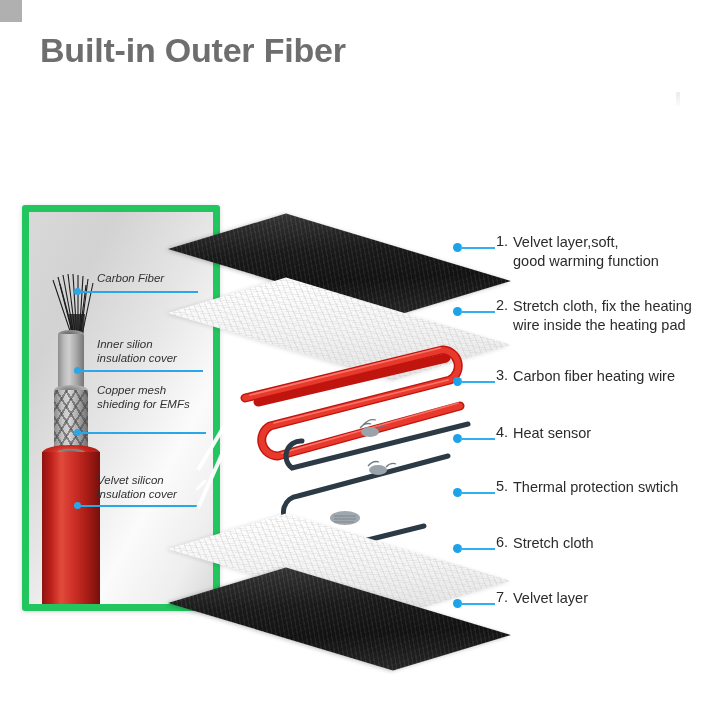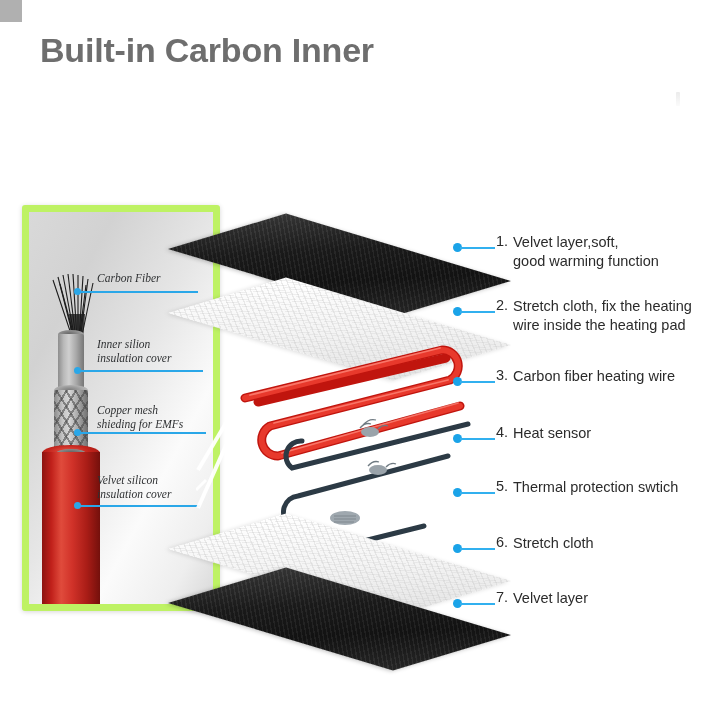--- a/index.html
+++ b/index.html
@@ -27,24 +27,23 @@
   
   .title{
     position:absolute;left:40px;top:31px;
     font-size:34px;font-weight:bold;color:#6e6e6e;
     letter-spacing:-.2px;white-space:nowrap;
   }
 
   
   .cable-panel{
     position:absolute;left:22px;top:205px;width:198px;height:406px;
-    background:#bef264;
+    background:#22c55e;
     border-radius:3px;
     box-shadow:0 1px 5px rgba(0,0,0,.16);
-    font-family:Liberation Serif, serif;
   }
   .cable-inner{
     position:absolute;left:7px;top:7px;width:184px;height:392px;
     background:linear-gradient(118deg,#d9d9d9 0%,#d2d2d2 22%,#e6e6e6 48%,#fbfbfb 70%,#eeeeee 88%,#d8d8d8 100%);
     overflow:hidden;
   }
 
   
   .cf-brush{position:absolute;left:20px;top:62px;width:50px;height:66px;}
   
@@ -138,21 +137,21 @@
   }
 </style>
 </head>
 <body>
 
 <div id="stage">
 
   <div class="corner-mark"></div>
   <div class="faint-mark"></div>
 
-  <div class="title">Built-in Carbon Inner</div>
+  <div class="title">Built-in Outer Fiber</div>
 
   <div class="cable-panel">
     <div class="cable-inner">
 
       <svg class="cf-brush" viewBox="0 0 50 66">
         <g stroke="#141414" stroke-width="1.1" fill="none" opacity=".95">
           <path d="M24 66 L4 6"></path>
             <path d="M25 66 L9 3"></path>
             <path d="M26 66 L14 1"></path>
           <path d="M27 66 L19 0"></path>
@@ -179,21 +178,21 @@
 
       <div class="cp-label" style="left:68px;top:60px;">Carbon Fiber</div>
       <div class="cp-line" style="left:49px;top:79px;width:120px;"></div>
       <div class="cp-dot" style="left:45px;top:76px;"></div>
 
       <div class="cp-label" style="left:68px;top:126px;">Inner silion
 insulation cover</div>
       <div class="cp-line" style="left:49px;top:158px;width:125px;"></div>
       <div class="cp-dot" style="left:45px;top:155px;"></div>
 
-      <div class="cp-label" style="left:68px;top:192px;">Copper mesh
+      <div class="cp-label" style="left:68px;top:172px;">Copper mesh
 shieding for EMFs</div>
       <div class="cp-line" style="left:49px;top:220px;width:128px;"></div>
       <div class="cp-dot" style="left:45px;top:217px;"></div>
 
       <div class="cp-label" style="left:68px;top:262px;">Velvet silicon
 insulation cover</div>
       <div class="cp-line" style="left:49px;top:293px;width:122px;"></div>
       <div class="cp-dot" style="left:45px;top:290px;"></div>
 
     </div>

